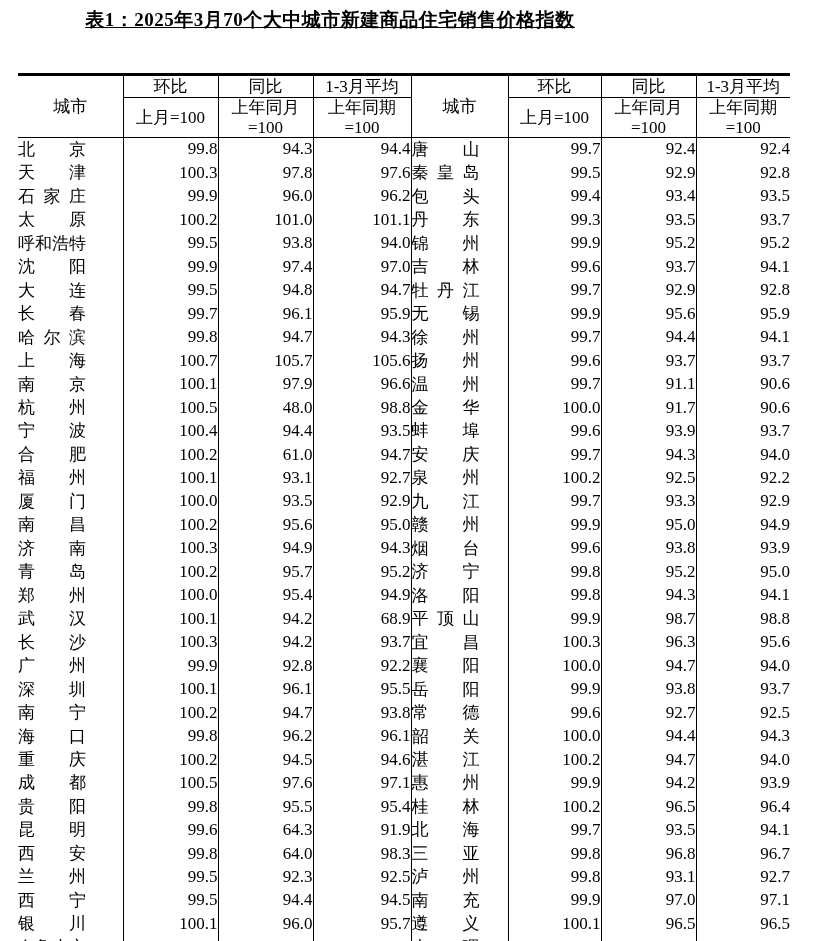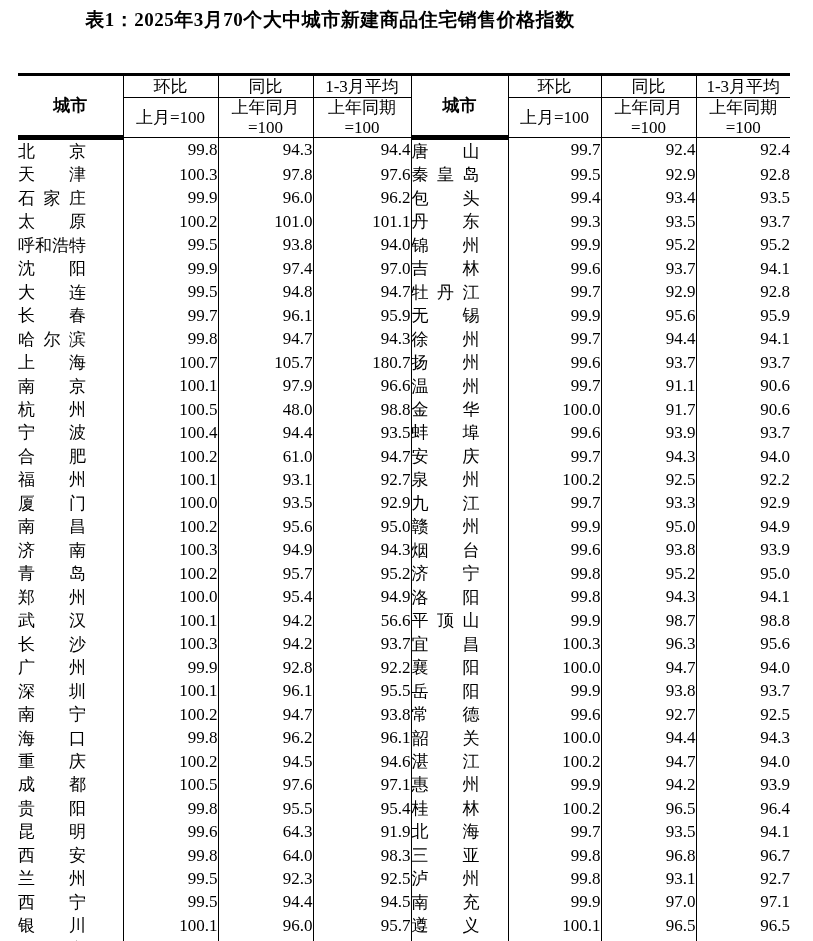--- a/index.html
+++ b/index.html
@@ -3,37 +3,37 @@
 <meta charset="utf-8">
 <style>
   html,body{margin:0;padding:0;}
   body{
     width:813px;height:941px;background:#ffffff;color:#000000;
     font-family:"Liberation Serif","DejaVu Serif",serif;
     position:relative;overflow:hidden;
   }
   .page-title{
     position:absolute;top:7px;left:0;width:660px;
-    text-align:center;font-weight:bold;font-size:19px;letter-spacing:0.5px;
+    text-align:center;font-weight:bold;font-size:19px;letter-spacing:0.5px;text-decoration:underline;
   }
   table.idx{
     position:absolute;left:18px;top:73px;width:772px;
     border-collapse:collapse;table-layout:fixed;
     border-top:3px solid #000;border-bottom:3px solid #000;
   }
   table.idx th, table.idx td{
     border:none;padding:0;font-weight:normal;font-size:17px;color:#000;
   }
   
   table.idx th.vr, table.idx td.vr{border-right:1px solid #000;}
   thead th{text-align:center;vertical-align:middle;}
   thead tr.grp th{height:21px;line-height:21px;}
   thead tr.grp th.gcell{border-bottom:1px solid #000;}
   thead tr.sub th{height:37px;line-height:1.15;white-space:pre-line;border-bottom:1px solid #000;}
-  thead th.cityhead{border-bottom:5px solid #000000;font-weight:bold;}
+  thead th.cityhead{border-bottom:1px solid #000000;}
   tbody td{height:22.75px;line-height:22.75px;vertical-align:middle;}
   td.city{padding-left:18px;}
   span.cityname{
     display:inline-flex;justify-content:space-between;width:68px;
     vertical-align:middle;
   }
   td.num{text-align:right;padding-right:5px;}
 </style>
 </head>
 <body>
@@ -226,21 +226,21 @@
         <td class="num vr">94.4</td>
         <td class="num">94.1</td>
       </tr>
       <tr>
         <td class="city vr"><span class="cityname">
             <span>上</span>
             <span>海</span>
           </span></td>
         <td class="num vr">100.7</td>
         <td class="num vr">105.7</td>
-        <td class="num vr">180.7</td>
+        <td class="num vr">105.6</td>
         <td class="city vr"><span class="cityname">
             <span>扬</span>
             <span>州</span>
           </span></td>
         <td class="num vr">99.6</td>
         <td class="num vr">93.7</td>
         <td class="num">93.7</td>
       </tr>
       <tr>
         <td class="city vr"><span class="cityname">
@@ -402,21 +402,21 @@
         <td class="num vr">94.3</td>
         <td class="num">94.1</td>
       </tr>
       <tr>
         <td class="city vr"><span class="cityname">
             <span>武</span>
             <span>汉</span>
           </span></td>
         <td class="num vr">100.1</td>
         <td class="num vr">94.2</td>
-        <td class="num vr">56.6</td>
+        <td class="num vr">68.9</td>
         <td class="city vr"><span class="cityname">
             <span>平</span>
             <span>顶</span>
             <span>山</span>
           </span></td>
         <td class="num vr">99.9</td>
         <td class="num vr">98.7</td>
         <td class="num">98.8</td>
       </tr>
       <tr>

